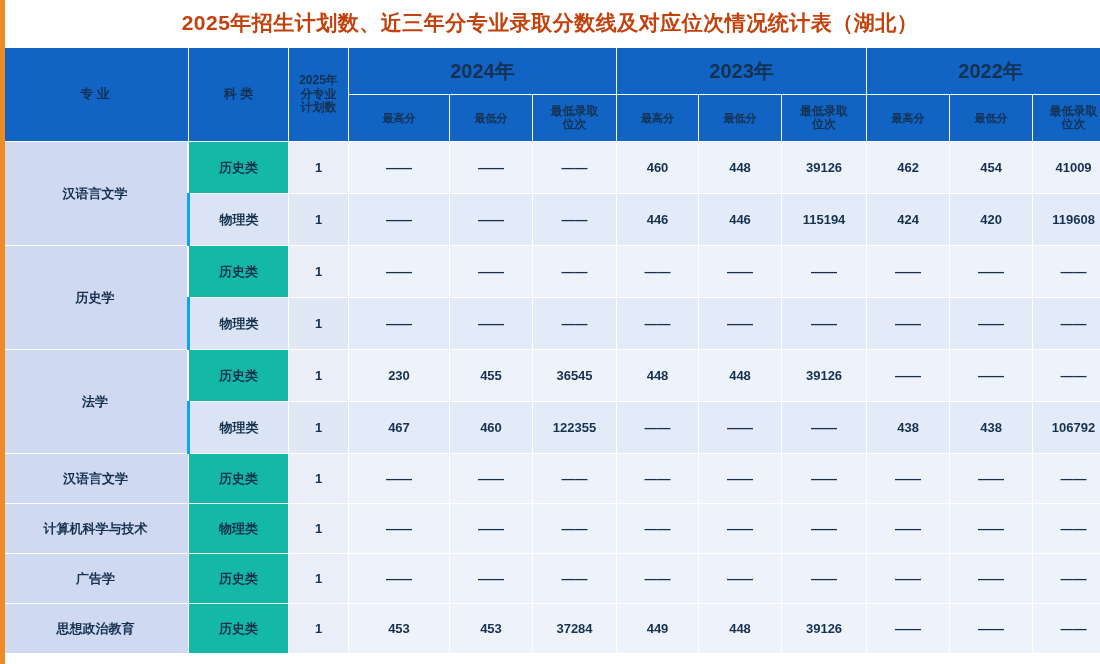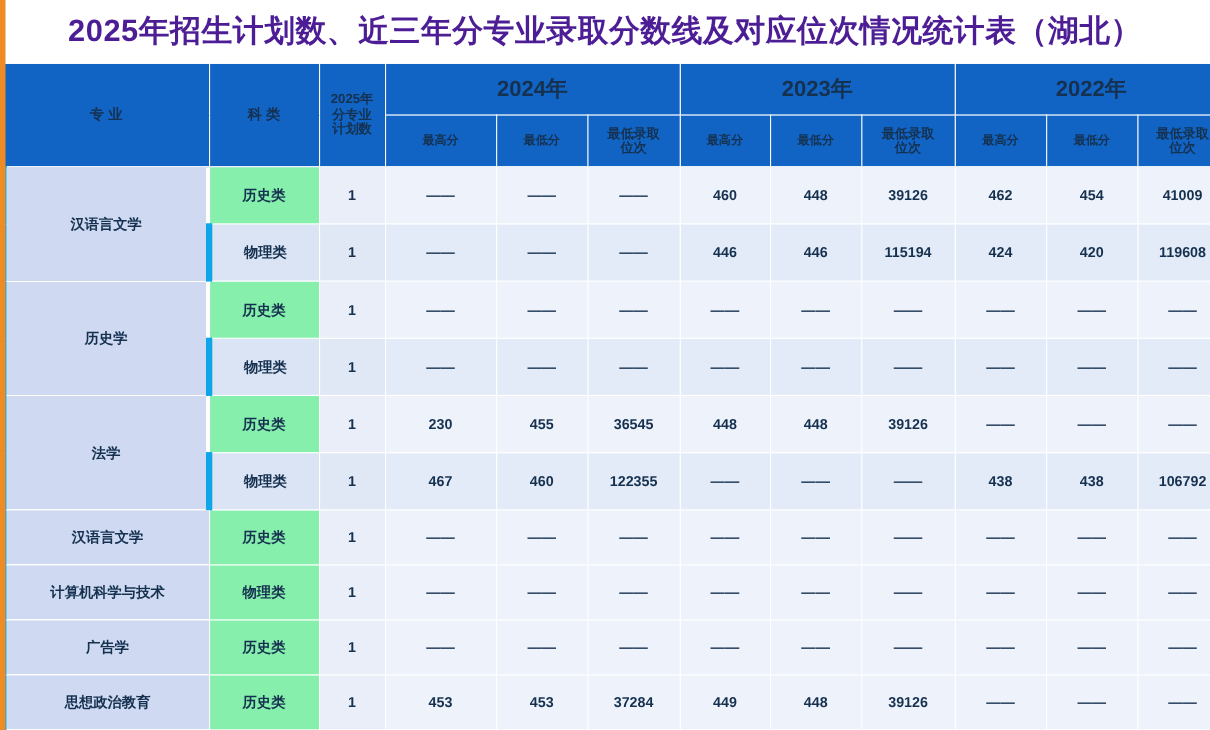--- a/index.html
+++ b/index.html
@@ -15,23 +15,23 @@
     overflow: hidden;
   }
   #page {
     width: 1100px;
     height: 664px;
     position: relative;
     background: #ffffff;
   }
   #title {
     text-align: center;
-    font-size: 28px;
-    font-weight: bold;
-    color: #4c1d95;
+    font-size: 21px;
+    font-weight: bold;
+    color: #c2410c;
     letter-spacing: 0.5px;
     padding: 9px 0 10px 0;
     font-family: "Liberation Sans", sans-serif;
   }
   table.stat {
     border-collapse: collapse;
     width: 1100px;
     table-layout: fixed;
   }
   table.stat th, table.stat td {
@@ -65,21 +65,21 @@
   .hdr-row2 th { height: 46px; }
 
   
   td.major {
     background: #cfdaf2;
     font-weight: bold;
     font-size: 14px;
     color: #102c52;
   }
   td.cat {
-    background: #86efac;
+    background: #14b8a6;
     font-weight: bold;
     font-size: 13px;
     color: #102c52;
   }
   td.plan {
     background: #e9eef9;
     font-weight: bold;
     font-size: 13px;
     color: #102c52;
   }
@@ -91,21 +91,21 @@
   }
   tr.r-even td.val { background: #e4ebf8; }
   tr.r-even td.plan { background: #e0e8f6; }
   tr.r-even td.cat { background: #dbe4f5; }
 
   
   .majorcell {
     position: relative;
   }
   tbody tr td:first-child {
-    border-left: 6px solid #0ea5e9;
+    border-left: 3px solid #0ea5e9;
   }
   #leftbar {
     position: absolute;
     left: 0;
     top: 0;
     width: 5px;
     height: 100%;
     background: #ef8b24;
   }
 </style>

